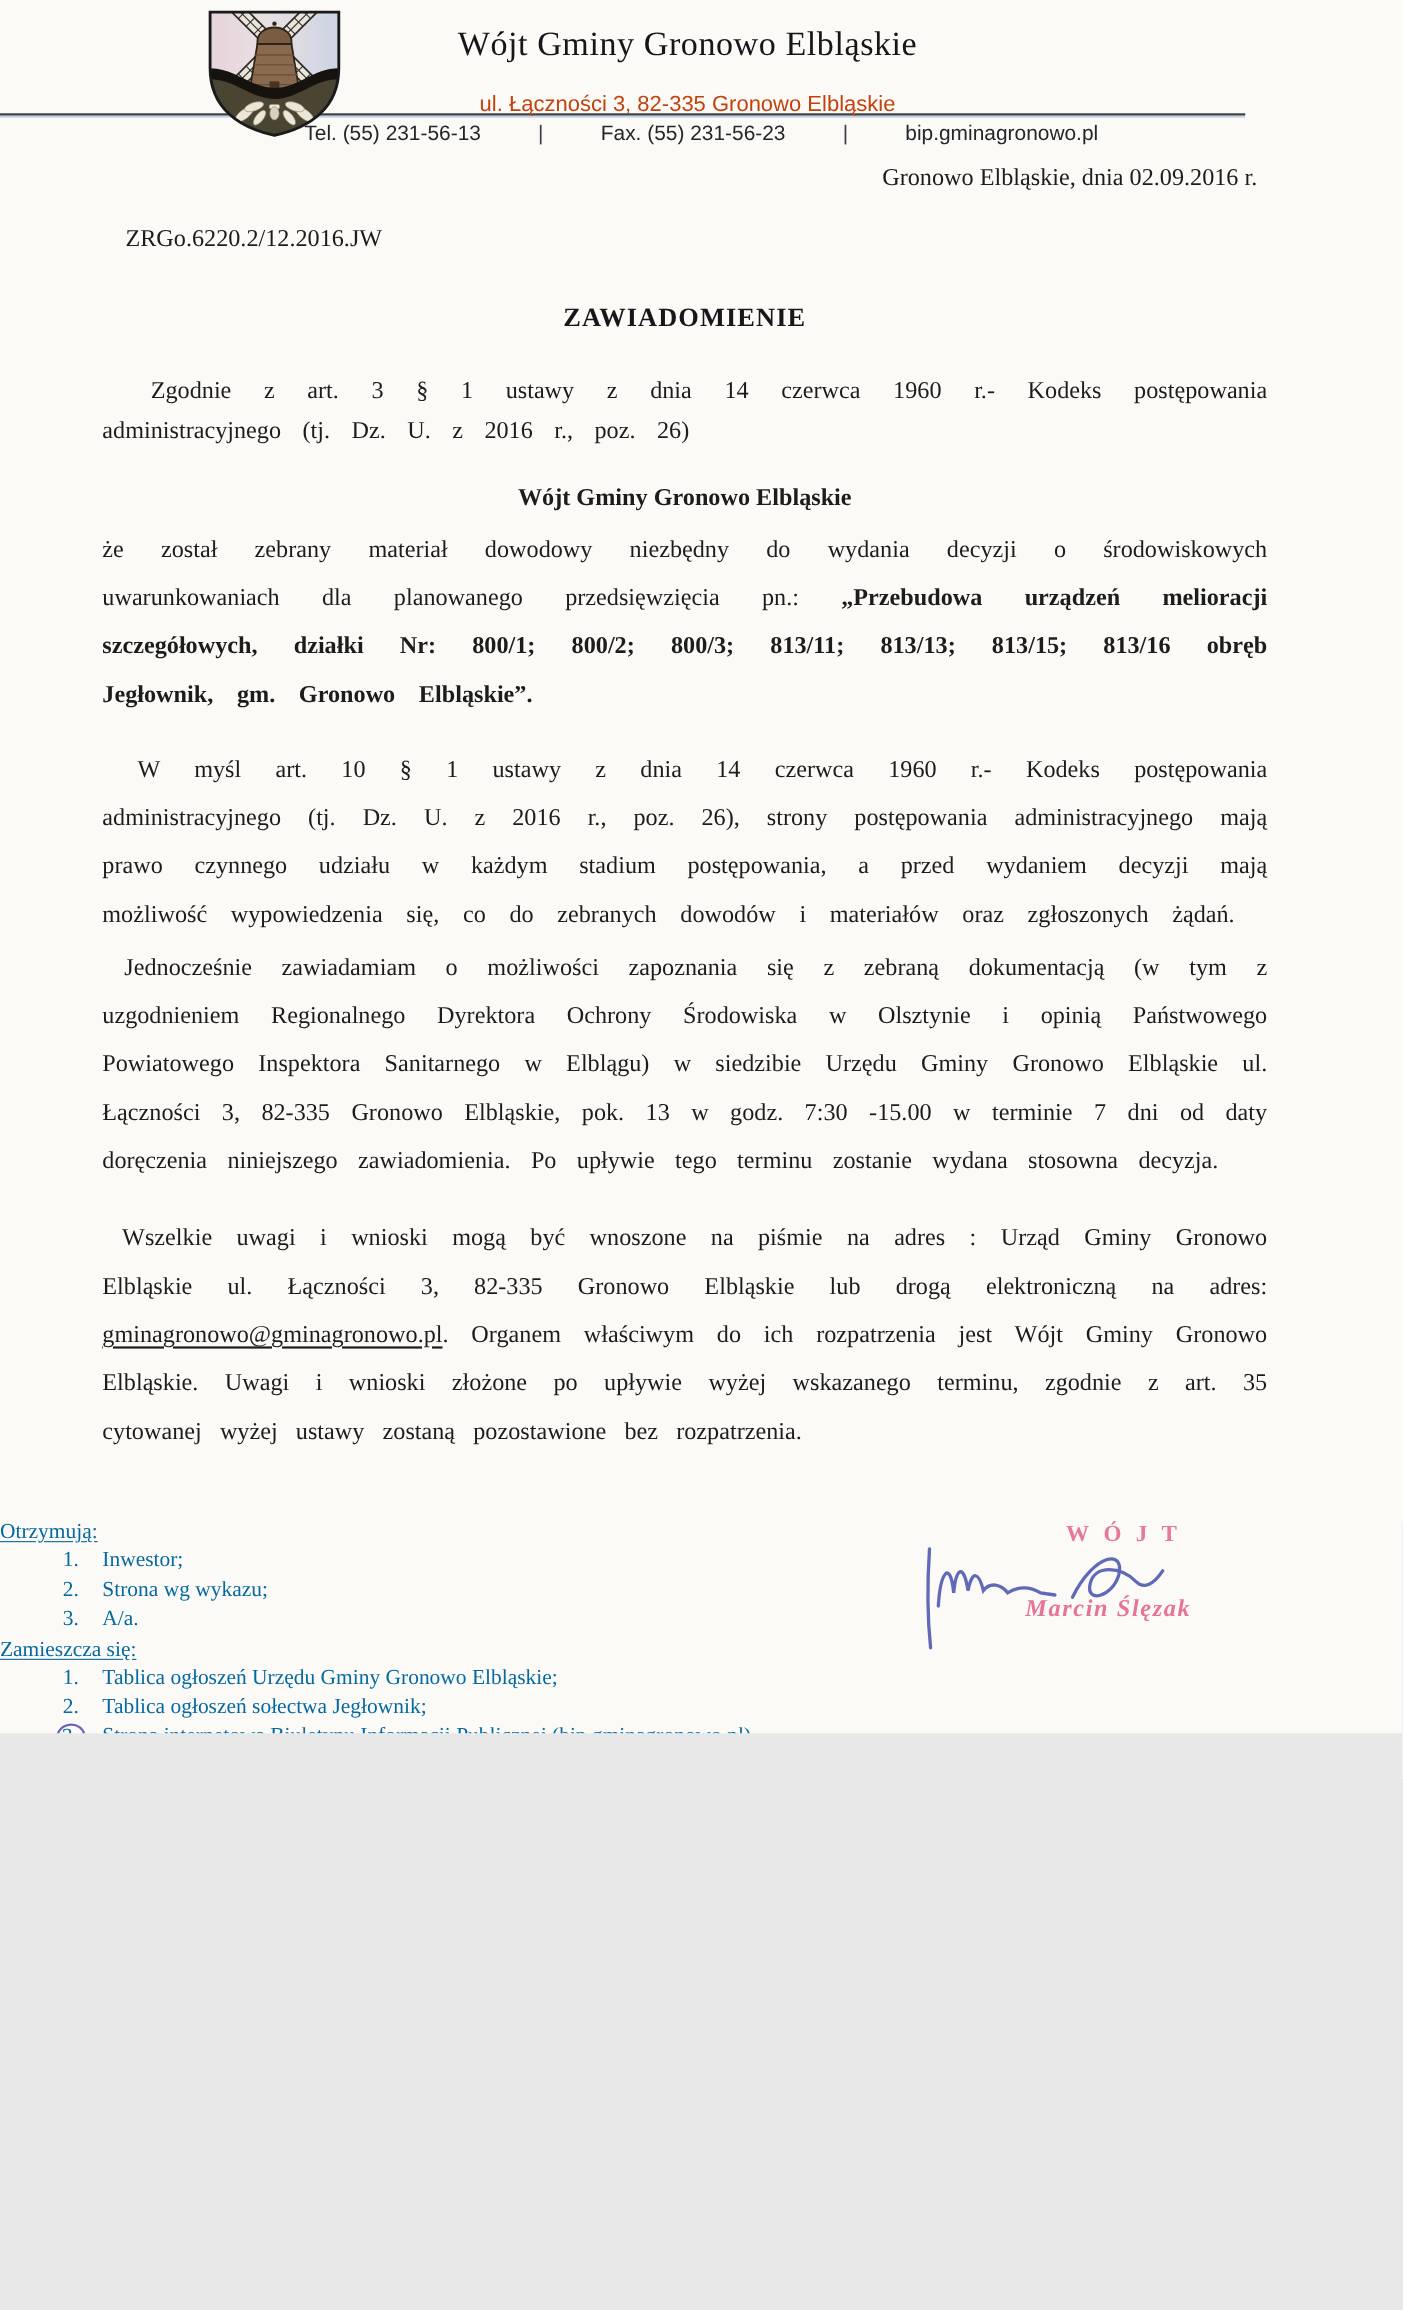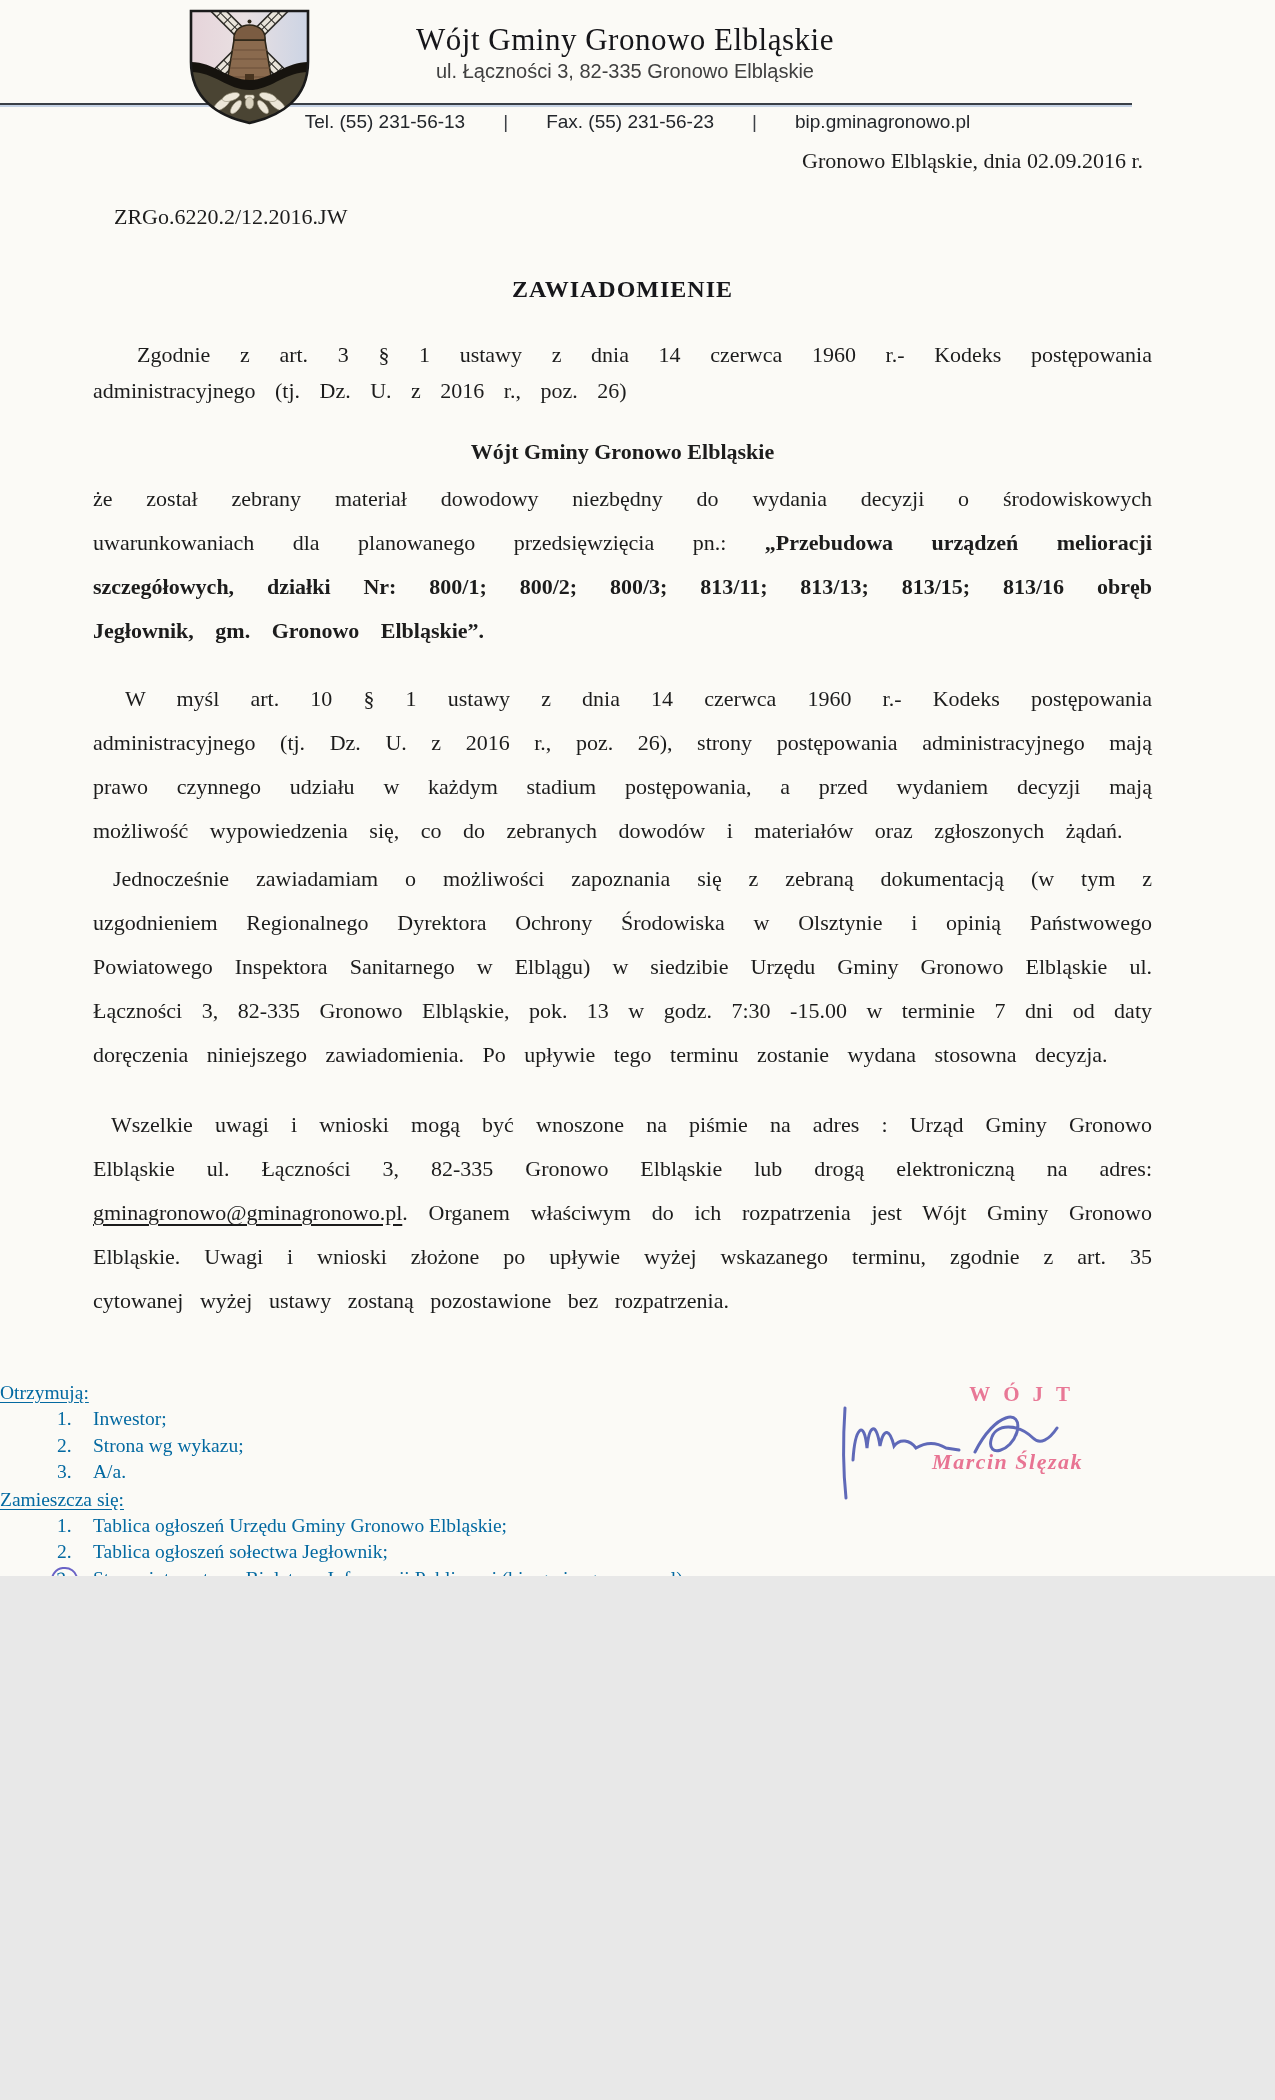--- a/index.html
+++ b/index.html
@@ -13,31 +13,31 @@
     color: #1c1c1c;
     font-family: "Liberation Serif", "DejaVu Serif", serif;
     overflow: hidden;
   }
   
   .letterhead { position: relative; height: 140px; }
   .logo { position: absolute; left: 186px; top: 8px; width: 127px; height: 120px; z-index: 2; }
   .hd-center { position: absolute; left: 0; right: 25px; top: 22px; text-align: center; z-index: 1; }
   .hd-title { font-size: 31px; letter-spacing: 0.5px; color: #16161a; }
   .hd-address {
-    margin-top: 2px;
+    margin-top: 26px;
     font-family: "Liberation Sans", "DejaVu Sans", sans-serif;
-    font-size: 20px; color: #404040;
+    font-size: 20px; color: #c2410c;
   }
   .hd-rule {
     position: absolute; left: 0; top: 103px; width: 1132px; height: 2px;
     background: #3a3f46; box-shadow: 0 2px 0 rgba(96,134,199,0.35); z-index: 1;
   }
   .hd-contact {
     position: absolute; left: 0; right: 0; top: 111px;
-    display: flex; justify-content: center; align-items: baseline; gap: 38px;
+    display: flex; justify-content: center; align-items: baseline; gap: 52px;
     font-family: "Liberation Sans", "DejaVu Sans", sans-serif;
     font-size: 19px; color: #23262b;
   }
   .hd-sep { color: #3c4046; }
   
   .dateline { margin-top: 8px; padding-right: 132px; text-align: right; font-size: 22px; }
   .refline  { margin-top: 30px; padding-left: 114px; font-size: 22px; }
   
   .doc { padding: 0 123px 0 93px; margin-top: 46px; }
   .heading {

